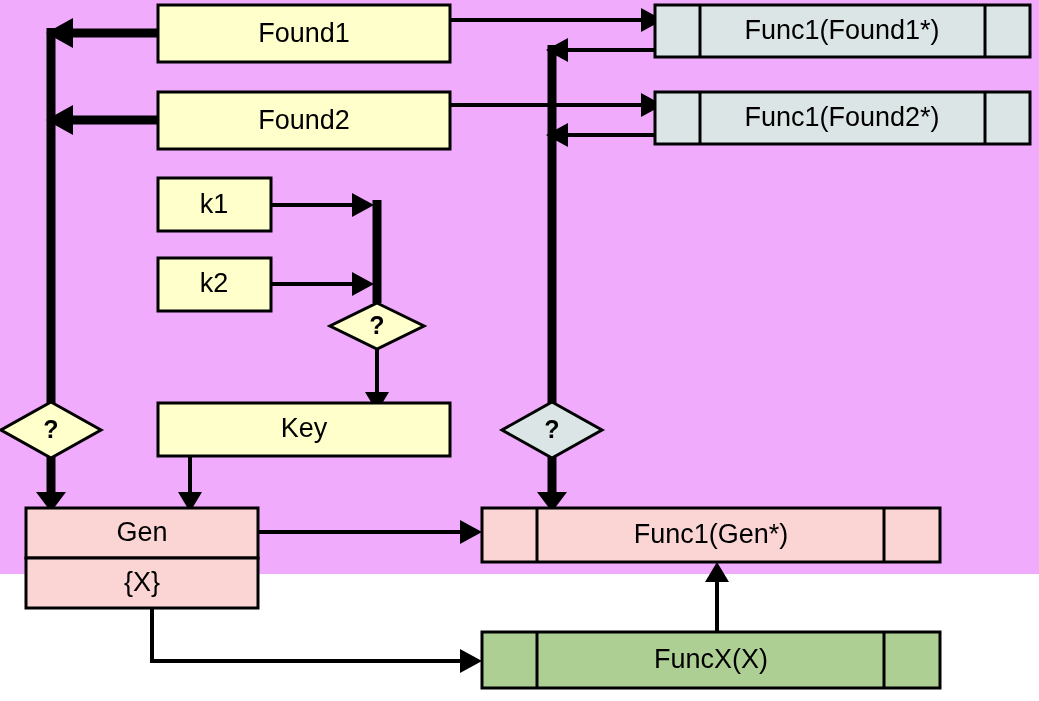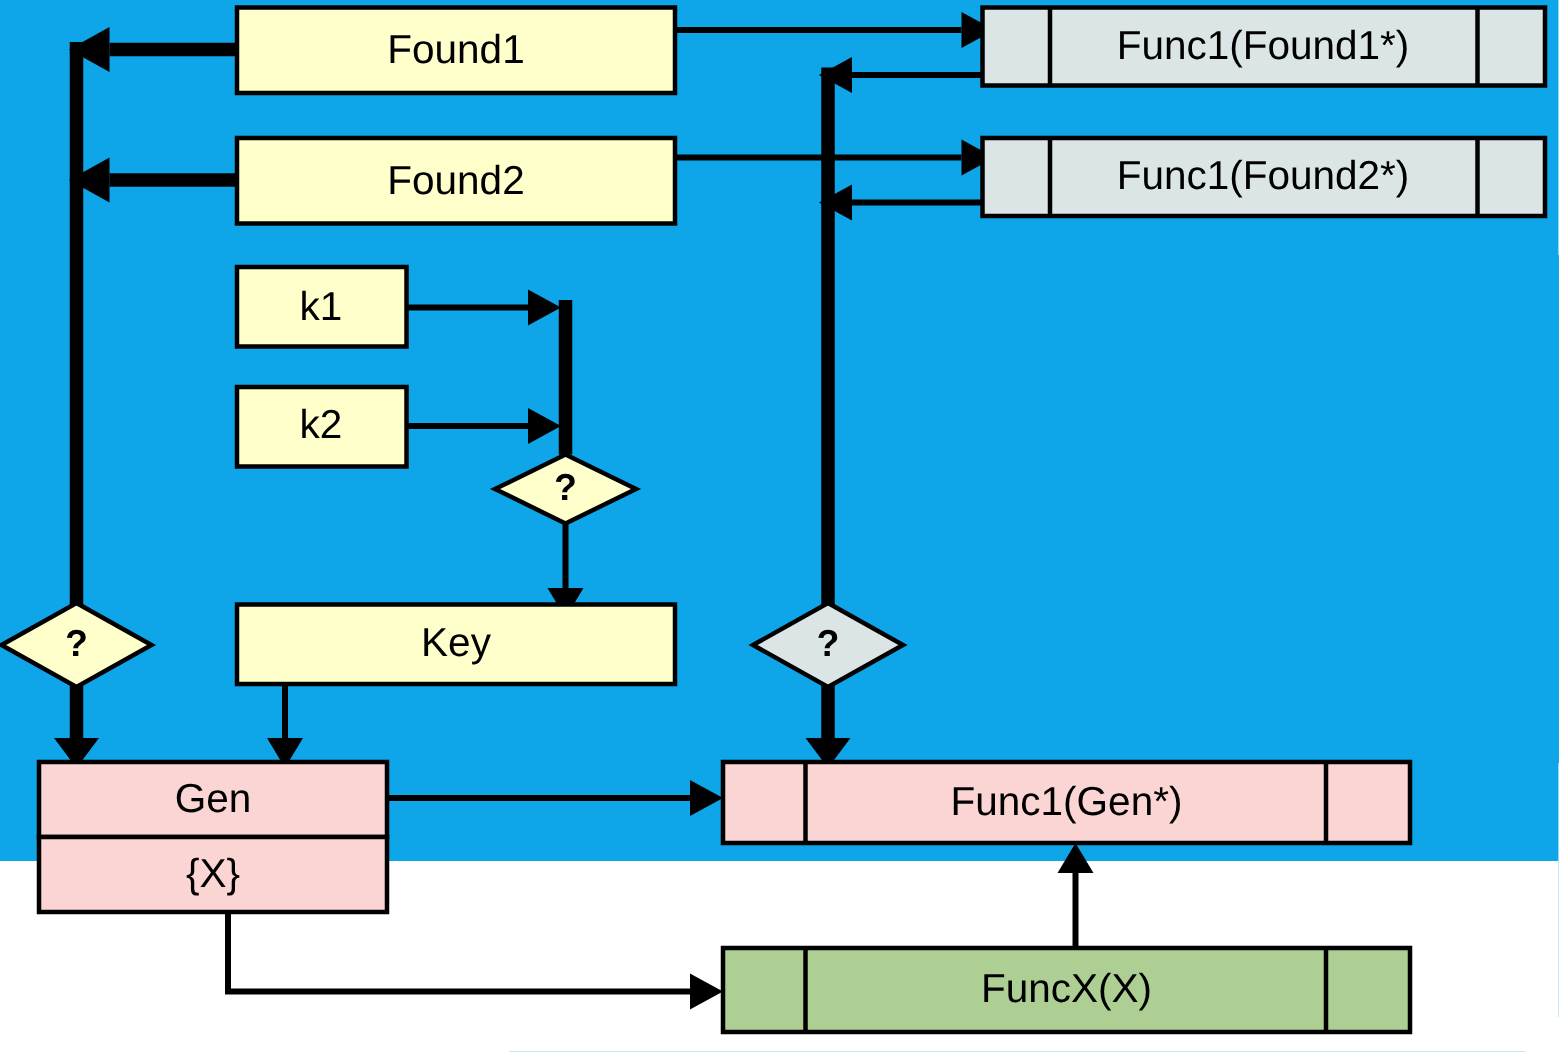--- a/index.html
+++ b/index.html
@@ -10,21 +10,21 @@
   body {
     width: 1039px;
     height: 701px;
     font-family: "Liberation Sans", sans-serif;
     overflow: hidden;
   }
   #diagram-root {
     position: relative;
     width: 1039px;
     height: 574px;
-    background: #0ea5e9;
+    background: #f0abfc;
   }
   svg#flow {
     display: block;
     width: 1039px;
     height: 701px;
   }
   .node-shape {
     stroke: #000000;
     stroke-width: 3;
   }

